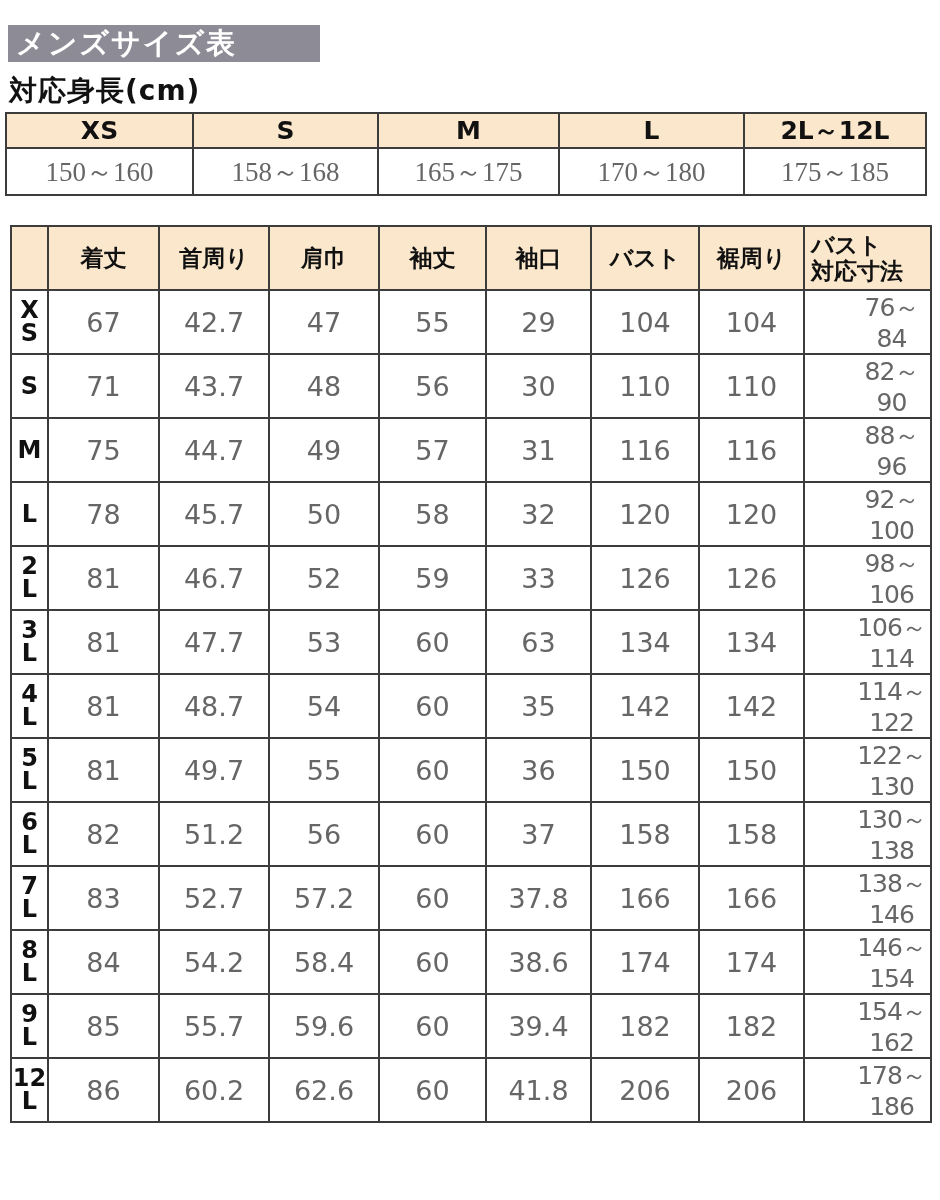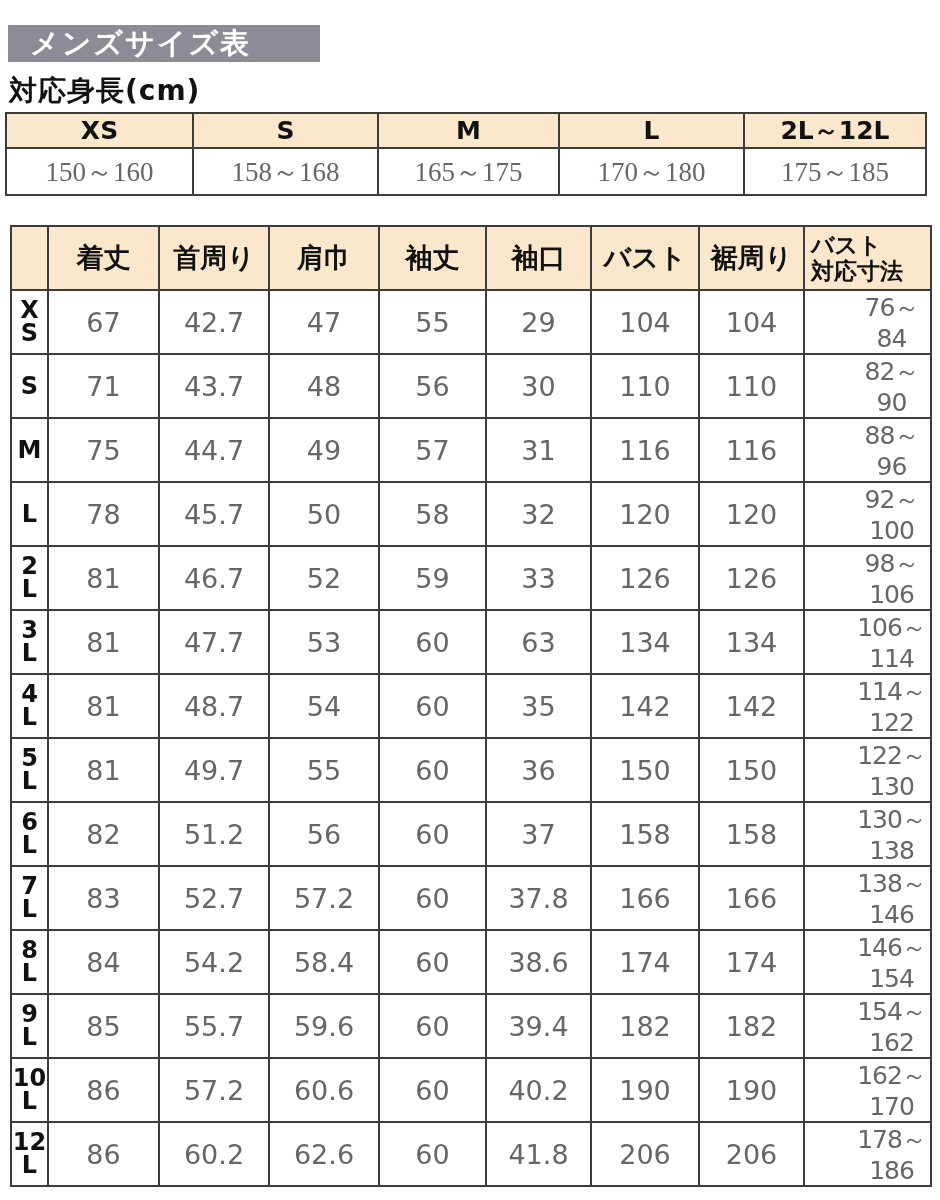--- a/index.html
+++ b/index.html
@@ -19,21 +19,21 @@
     position: absolute;
     left: 8px;
     top: 25px;
     width: 312px;
     height: 37px;
     background: #8d8c96;
     color: #ffffff;
     font-size: 29px;
     font-weight: bold;
     line-height: 37px;
-    padding-left: 22px;
+    padding-left: 8px;
     box-sizing: border-box;
     letter-spacing: 2px;
   }
   .height-label {
     position: absolute;
     left: 9px;
     top: 72px;
     font-size: 28px;
     font-weight: bold;
     color: #111111;
@@ -75,21 +75,21 @@
   .size-table {
     position: absolute;
     left: 10px;
     top: 225px;
     width: 920px;
   }
   .size-table thead th {
     height: 62px;
     background: #fae7cc;
     color: #111111;
-    font-size: 27px;
+    font-size: 23px;
     font-weight: bold;
   }
   .size-table thead th.corner {
     background: #fae7cc;
   }
   .size-table thead th.two-line {
     font-size: 23px;
     text-align: left;
     padding-left: 6px;
     white-space: pre-line;
@@ -317,32 +317,20 @@
           <td>85</td>
           <td>55.7</td>
           <td>59.6</td>
           <td>60</td>
           <td>39.4</td>
           <td>182</td>
           <td>182</td>
           <td class="range">154～162</td>
         </tr>
         <tr>
-          <th>10
-L</th>
-          <td>86</td>
-          <td>57.2</td>
-          <td>60.6</td>
-          <td>60</td>
-          <td>40.2</td>
-          <td>190</td>
-          <td>190</td>
-          <td class="range">162～170</td>
-        </tr>
-        <tr>
           <th>12
 L</th>
           <td>86</td>
           <td>60.2</td>
           <td>62.6</td>
           <td>60</td>
           <td>41.8</td>
           <td>206</td>
           <td>206</td>
           <td class="range">178～186</td>

